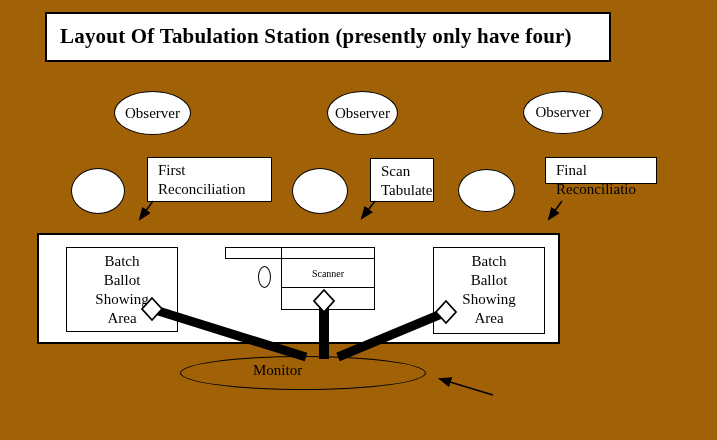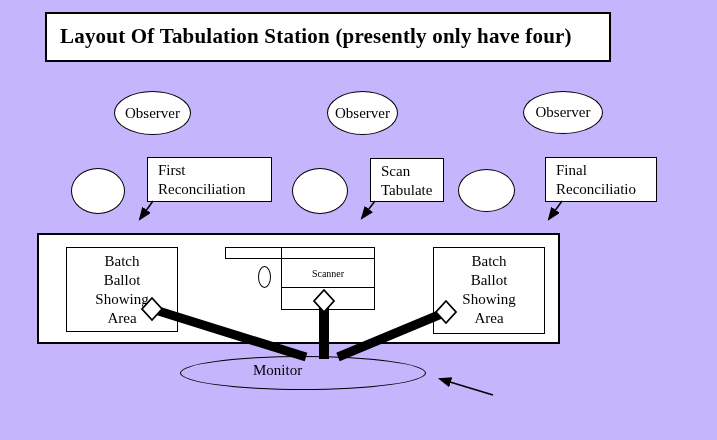--- a/index.html
+++ b/index.html
@@ -1,17 +1,17 @@
 <!DOCTYPE html>
 <html><head>
 <meta charset="utf-8">
 <style>
   html,body{margin:0;padding:0;background:#fff;}
   #canvas{
-    position:relative;width:717px;height:440px;background:#c4b5fd;
+    position:relative;width:717px;height:440px;background:#a16207;
     font-family:"Liberation Serif","DejaVu Serif",serif;color:#000;
     overflow:hidden;
   }
   .abs{position:absolute;box-sizing:border-box;}
   .box2{border:2px solid #000;background:#fff;}
   .box1{border:1.5px solid #000;background:#fff;}
   .ellipse{border:1.5px solid #000;border-radius:50%;background:#fff;}
   #title-box{
     left:45px;top:12px;width:566px;height:50px;
     font-size:21px;font-weight:bold;line-height:45px;padding-left:13px;
@@ -21,22 +21,22 @@
   #obs-1{left:114px;top:91px;width:77px;height:44px;}
   #obs-2{left:327px;top:91px;width:71px;height:44px;}
   #obs-3{left:523px;top:91px;width:80px;height:43px;}
   #circ-1{left:71px;top:168px;width:54px;height:46px;}
   #circ-2{left:292px;top:168px;width:56px;height:46px;}
   #circ-3{left:458px;top:169px;width:57px;height:43px;}
   .stage{
     font-size:15px;line-height:19px;padding:3px 0 0 10px;white-space:pre-line;
   }
   #stage-first{left:147px;top:157px;width:125px;height:45px;}
-  #stage-scan{left:370px;top:158px;width:74px;height:44px;}
-  #stage-final{left:545px;top:157px;width:112px;height:45px;}
+  #stage-scan{left:370px;top:158px;width:64px;height:44px;}
+  #stage-final{left:545px;top:157px;width:112px;height:27px;}
   #station-outline{left:37px;top:233px;width:523px;height:111px;}
   .batch{
     font-size:15px;line-height:19px;text-align:center;padding-top:4px;white-space:pre-line;margin-left:8px;
   }
   #batch-left{left:58px;top:247px;width:112px;height:85px;}
   #batch-right{left:425px;top:247px;width:112px;height:87px;}
   #scanner-tray{left:225px;top:247px;width:57px;height:12px;}
   #scanner-box{left:281px;top:247px;width:94px;height:63px;padding:0;}
   #scanner-box .row1{box-sizing:border-box;height:11px;border-bottom:1.5px solid #000;}
   #scanner-box .row2{

